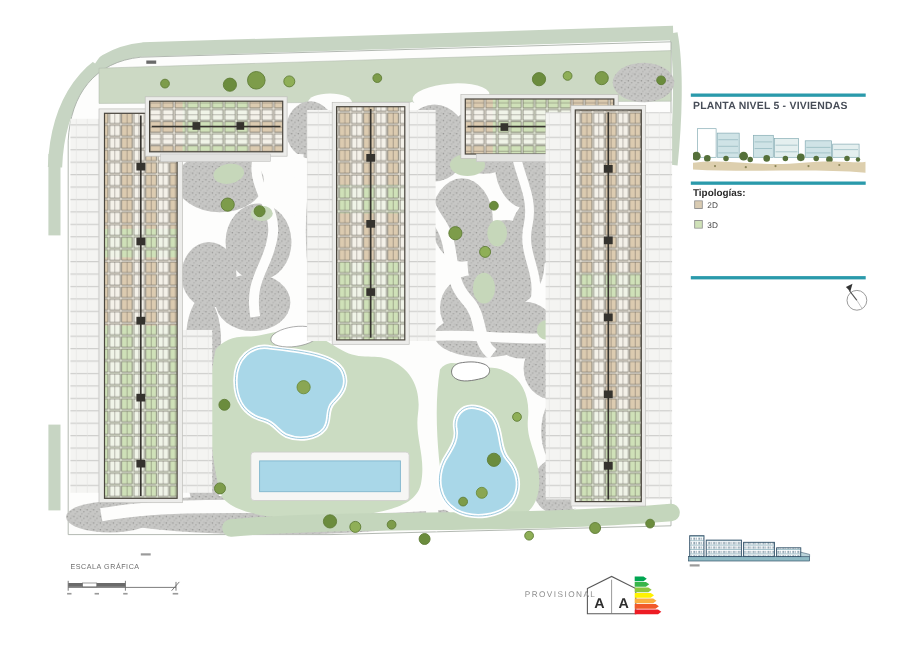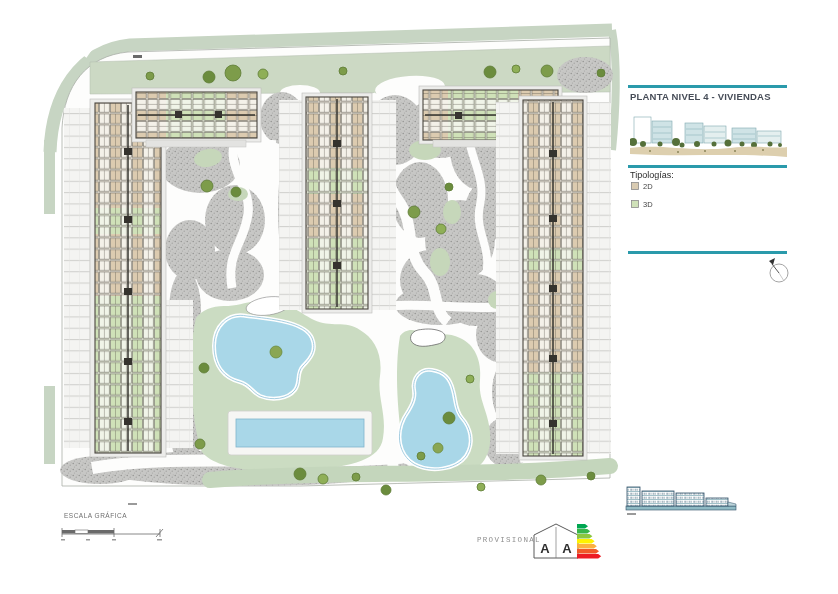--- a/index.html
+++ b/index.html
@@ -4,27 +4,27 @@
 <style>
   html,body{margin:0;padding:0;background:#ffffff;}
   .canvas{position:relative;width:838px;height:594px;background:#ffffff;overflow:hidden;
           font-family:"Liberation Sans",sans-serif;}
   svg.plan-svg{position:absolute;left:0;top:0;}
   .teal-line{position:absolute;left:628px;width:159px;height:3px;background:#2a9aab;}
   .t1{top:85px}.t2{top:165px}.t3{top:251px}
   .panel-title{position:absolute;left:630px;top:91px;width:170px;font-size:9.5px;font-weight:bold;
                color:#474d58;letter-spacing:.2px;}
   .render-wrap{position:absolute;left:630px;top:109px;width:157px;height:51px;}
-  .typ-head{position:absolute;left:630px;top:170px;font-size:9px;font-weight:normal;color:#2b2b2b;}
+  .typ-head{position:absolute;left:630px;top:170px;font-size:9px;font-weight:bold;color:#2b2b2b;}
   .leg-row{position:absolute;left:631px;display:flex;align-items:flex-start;gap:4px;
            font-size:7.5px;color:#444;}
   .r2d{top:182px}.r3d{top:200px}
   .leg-row svg{display:block;}
   .escala{position:absolute;left:64px;top:512px;font-size:6.5px;color:#6e6e6e;letter-spacing:.5px;}
-  .provisional{position:absolute;left:477px;top:536px;font-size:7.5px;color:#8f8f8f;letter-spacing:1.3px;font-family:Liberation Mono, monospace;}
+  .provisional{position:absolute;left:477px;top:536px;font-size:7.5px;color:#8f8f8f;letter-spacing:1.3px;}
 </style>
 </head>
 <body>
 
 <div class="canvas">
 
 <svg class="plan-svg" width="838" height="594" viewBox="0 0 838 594">
   <defs>
     <pattern id="stip" width="6" height="6" patternUnits="userSpaceOnUse">
       <rect width="6" height="6" fill="#c7c7c5"></rect>
@@ -316,21 +316,21 @@
 
   <g>
     <circle cx="779" cy="273" r="9" fill="none" stroke="#9a9a9a" stroke-width="0.9"></circle>
     <line x1="772" y1="264" x2="779" y2="273" stroke="#555555" stroke-width="1"></line>
     <polygon points="769,261 775,258 773,265" fill="#333333"></polygon>
     <line x1="779" y1="273" x2="784" y2="281" stroke="#bbbbbb" stroke-width="0.8"></line>
   </g>
 </svg>
 
   <div class="teal-line t1"></div>
-  <div class="panel-title">PLANTA NIVEL 4 - VIVIENDAS</div>
+  <div class="panel-title">PLANTA NIVEL 5 - VIVIENDAS</div>
 
   <div class="render-wrap">
     <svg width="157" height="51" viewBox="0 0 157 51">
       <rect width="157" height="51" fill="#ffffff"></rect>
       <rect x="4" y="8" width="17" height="26" fill="url(#win)" stroke="#7fa8b0" stroke-width="0.6"></rect>
       <rect x="22" y="12" width="20" height="22" fill="#cfe3e6" stroke="#7fa8b0" stroke-width="0.6"></rect>
       <rect x="55" y="14" width="18" height="20" fill="#cfe3e6" stroke="#7fa8b0" stroke-width="0.6"></rect>
       <rect x="74" y="17" width="22" height="17" fill="#e4efef" stroke="#7fa8b0" stroke-width="0.6"></rect>
       <rect x="102" y="19" width="24" height="15" fill="#cfe3e6" stroke="#7fa8b0" stroke-width="0.6"></rect>
       <rect x="127" y="22" width="24" height="12" fill="#e4efef" stroke="#7fa8b0" stroke-width="0.6"></rect>

